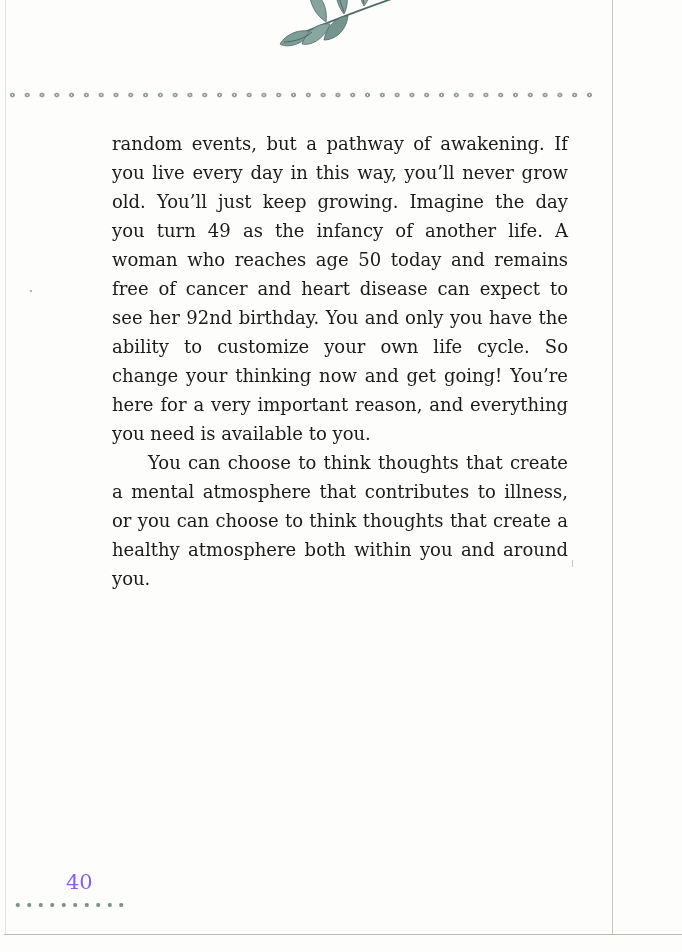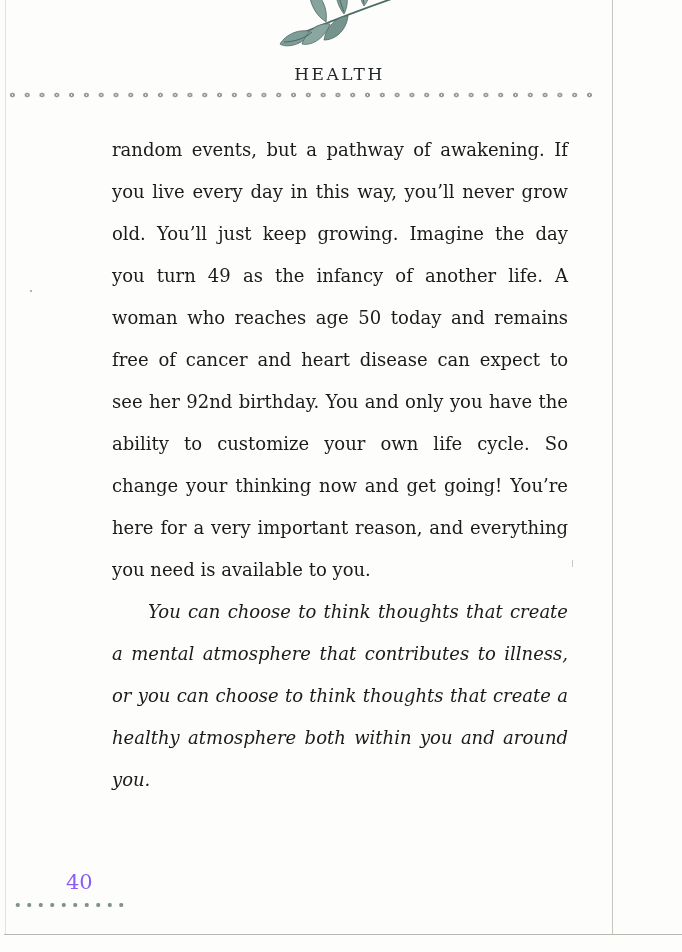--- a/index.html
+++ b/index.html
@@ -78,29 +78,28 @@
     background-repeat: repeat-x;
     background-position: left center;
   }
   
   .body-text {
     position: absolute;
     left: 112px;
     top: 129px;
     width: 456px;
     font-size: 18px;
-    line-height: 42px;
+    line-height: 29px;
     text-align: justify;
   }
   .body-text p {
     margin: 0;
   }
   .body-text p.indented {
     text-indent: 36px;
-    font-style: italic;
   }
   
   .page-number {
     position: absolute;
     left: 66px;
     top: 870px;
     font-size: 21px;
     color: #8b5cf6;
   }
   
@@ -150,21 +149,20 @@
         <path d="M68 28 C60 18, 58 4, 60 -6 C72 2, 74 16, 68 28 Z" fill="#7f9d97" stroke="#4d6a64" stroke-width="0.8"></path>
         <path d="M88 20 C82 10, 82 -4, 86 -12 C96 -4, 96 10, 88 20 Z" fill="#8fa9a3" stroke="#4d6a64" stroke-width="0.8"></path>
         <path d="M106 13 C102 3, 104 -9, 110 -14 C116 -4, 114 5, 106 13 Z" fill="#7a9892" stroke="#4d6a64" stroke-width="0.8"></path>
         <path d="M36 46 C30 52, 18 56, 8 56" stroke="#45615b" stroke-width="0.9" fill="none"></path>
         <path d="M68 26 C64 16, 62 8, 62 0" stroke="#45615b" stroke-width="0.9" fill="none"></path>
         <path d="M88 18 C86 10, 86 2, 87 -8" stroke="#45615b" stroke-width="0.9" fill="none"></path>
       </g>
     </svg>
   </div>
 
-  <div class="header">HEALTH</div>
 
   <div class="dotted-rule"></div>
 
   <div class="body-text">
     <p>random events, but a pathway of awakening. If you live every day in this way, you’ll never grow old. You’ll just keep growing. Imagine the day you turn 49 as the infancy of another life. A woman who reaches age 50 today and remains free of cancer and heart disease can expect to see her 92nd birthday. You and only you have the ability to customize your own life cycle. So change your thinking now and get going! You’re here for a very important reason, and everything you need is available to you.</p>
     <p class="indented">You can choose to think thoughts that create a mental atmosphere that contributes to illness, or you can choose to think thoughts that create a healthy atmosphere both within you and around you.</p>
   </div>
 
   <div class="page-number">40</div>
   <div class="footer-dots"></div>

